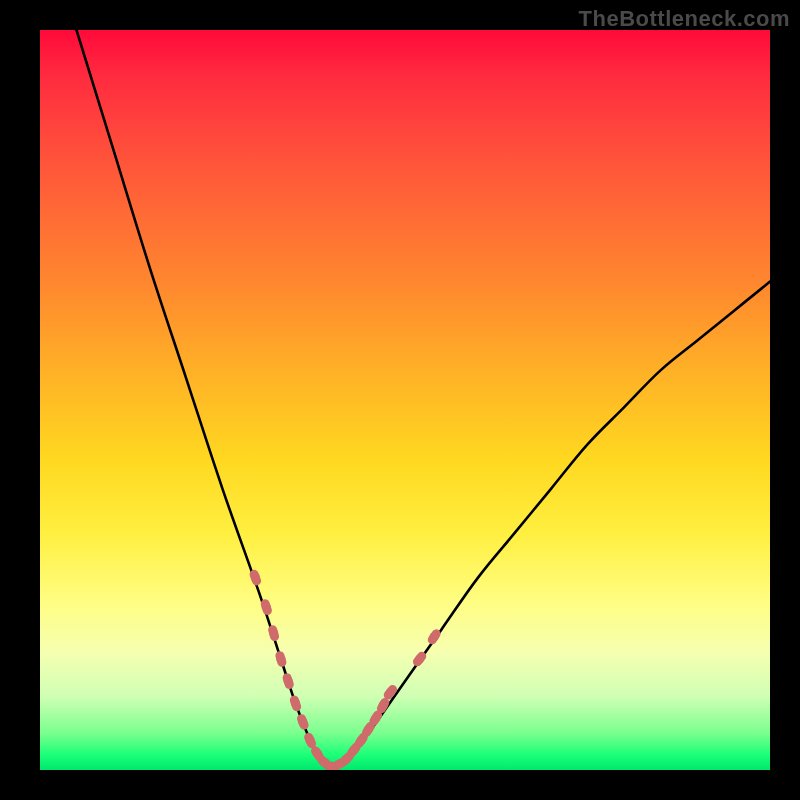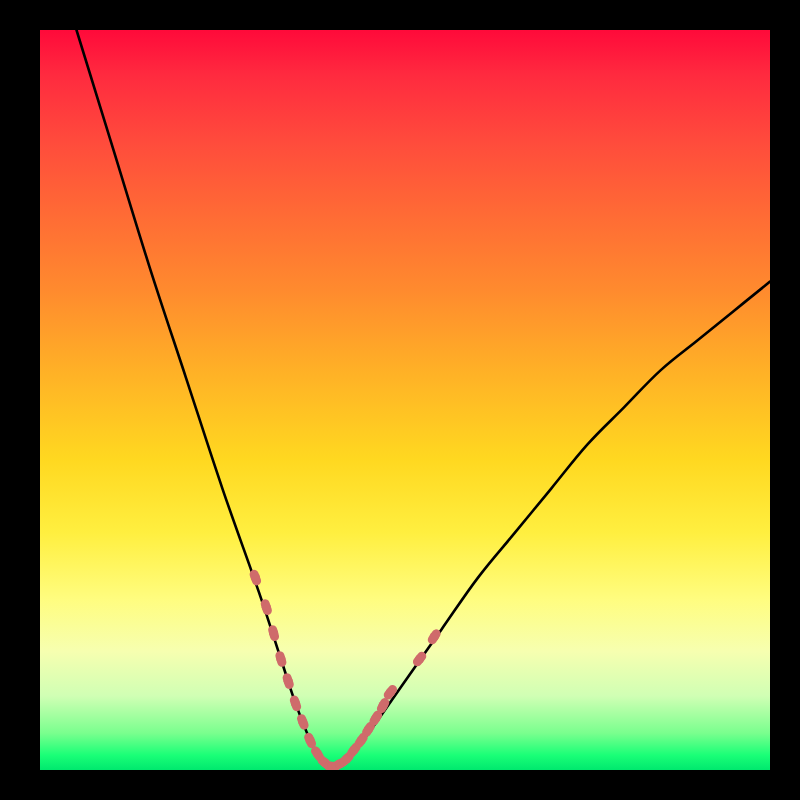--- a/index.html
+++ b/index.html
@@ -59,20 +59,21 @@
     left: 0;
     top: 0;
     width: 730px;
     height: 740px;
   }
 </style>
 </head>
 <body>
 
 <div class="frame">
+  <div class="watermark">TheBottleneck.com</div>
 
   <div class="plot">
     <svg class="curve" viewBox="0 0 730 740" preserveAspectRatio="none">
       <path id="curvePath" fill="none" stroke="#000000" stroke-width="2.6" stroke-linecap="round" stroke-linejoin="round" d="M 36.5 0 C 43.07 21.311999999999994, 59.86 75.77599999999998, 73 118.39999999999998 C 86.14 161.02399999999997, 96.36 195.50799999999995, 109.5 236.79999999999995 C 122.64 278.0919999999999, 132.86 307.8399999999999, 146 347.79999999999995 C 159.14 387.76, 169.36 420.172, 182.5 458.8 C 195.64 497.428, 208.488 531.764, 219 562.4 C 229.512 593.036, 234.33 609.02, 240.9 629 C 247.47 648.98, 250.24399999999997 658.7479999999999, 255.49999999999997 673.4 C 260.756 688.052, 265.50100000000003 699.7439999999999, 270.1 710.4 C 274.699 721.056, 277.108 727.938, 281.05 732.6 C 284.992 737.2620000000001, 287.401 736.966, 292 736.3 C 296.599 735.6339999999999, 300.03 734.894, 306.59999999999997 728.9 C 313.16999999999996 722.906, 317.988 716.986, 328.5 703 C 339.012 689.014, 351.86 669.8480000000001, 365 651.2 C 378.14 632.552, 388.36000000000007 618.048, 401.50000000000006 599.4 C 414.64000000000004 580.752, 424.86 564.916, 438 547.6 C 451.14 530.284, 461.36 519.184, 474.5 503.2 C 487.64 487.216, 497.85999999999996 474.784, 510.99999999999994 458.8 C 524.14 442.81600000000003, 534.36 429.05199999999996, 547.5 414.4 C 560.64 399.748, 570.86 390.72, 584 377.40000000000003 C 597.14 364.08000000000004, 607.36 352.388, 620.5 340.4 C 633.64 328.412, 643.86 321.456, 657 310.8 C 670.14 300.144, 680.36 291.856, 693.5 281.2 C 706.64 270.544, 723.43 256.928, 730 251.59999999999997"></path>
       <g id="markerGroup">
           <rect x="207.35" y="543.1" width="16" height="9" rx="4.5" fill="#cf6b6b" transform="rotate(69.69893153375503 215.35 547.6)"></rect>
           <circle cx="215.35" cy="547.6" r="4.6" fill="#cf6b6b"></circle>
           <rect x="218.3" y="572.7" width="16" height="9" rx="4.5" fill="#cf6b6b" transform="rotate(71.79764440349466 226.3 577.2)"></rect>
           <circle cx="226.3" cy="577.2" r="4.6" fill="#cf6b6b"></circle>
           <rect x="225.6" y="598.6" width="16" height="9" rx="4.5" fill="#cf6b6b" transform="rotate(74.25933546693408 233.6 603.1)"></rect>

